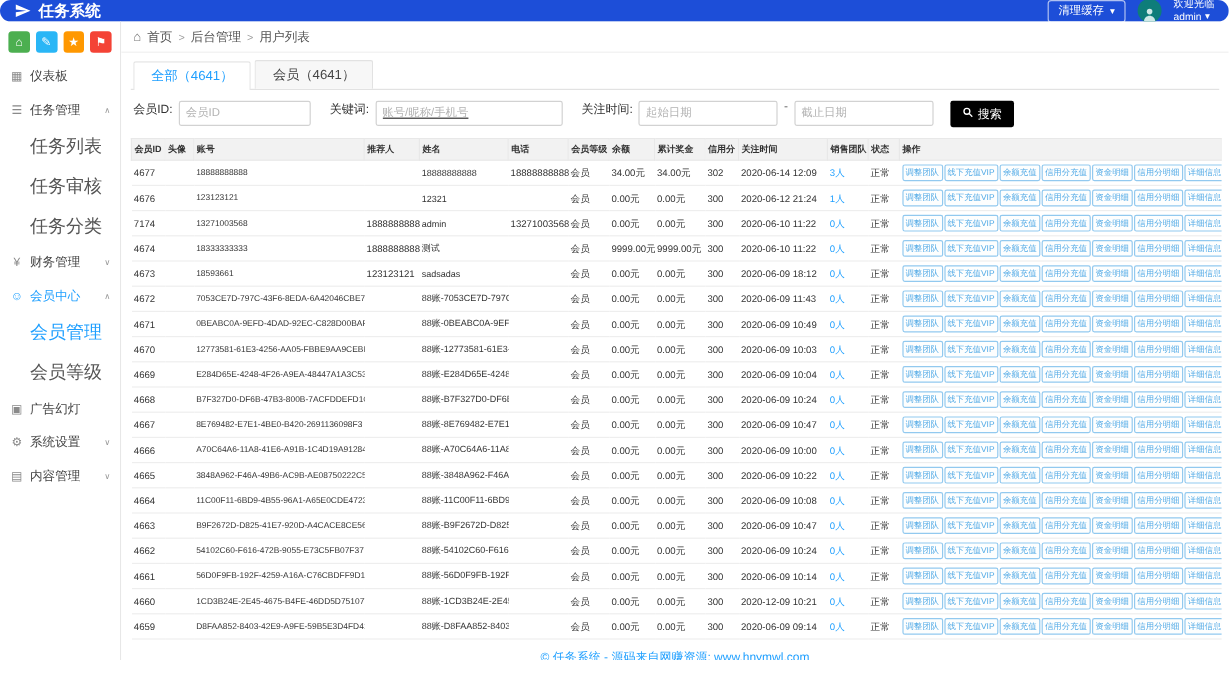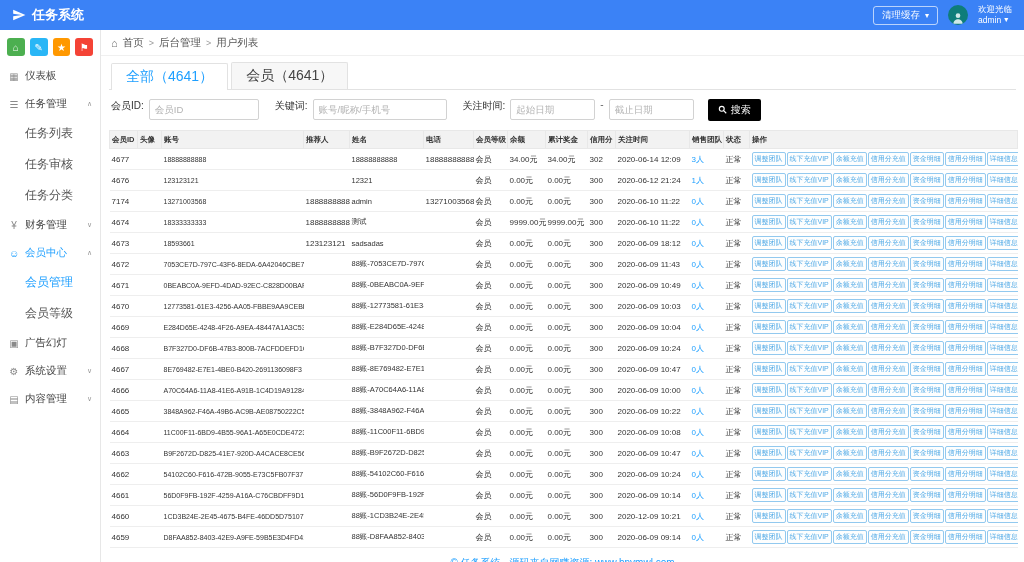--- a/index.html
+++ b/index.html
@@ -1,21 +1,21 @@
 <!DOCTYPE html>
 <html><head>
 <meta charset="utf-8">
 <style>
   * { margin:0; padding:0; box-sizing:border-box; }
   html,body { width:1024px; height:562px; overflow:hidden; background:#fff;
     font-family:"Liberation Sans","DejaVu Sans",sans-serif; }
 
   
-  .topbar { height:30px; background:#3b82f6; color:#fff; display:flex;
-    align-items:center; justify-content:space-between; padding:0 12px; }
+  .topbar { height:18px; background:#1d4ed8; color:#fff; display:flex;
+    align-items:center; justify-content:space-between; padding:0 12px;border-radius:11px; }
   .logo { display:flex; align-items:center; gap:6px; font-size:13px; font-weight:bold; }
   .logo-icon svg { display:block; }
   .topbar-right { display:flex; align-items:center; gap:10px; }
   .cache-btn { border:1px solid rgba(255,255,255,.65); border-radius:3px; font-size:9.5px;
     padding:2px 8px; display:flex; align-items:center; gap:5px; cursor:pointer; }
   .caret { font-size:8px; }
   .avatar { width:20px; height:20px; border-radius:50%; background:#0e7d7a; overflow:hidden;
     display:flex; align-items:flex-end; justify-content:center; cursor:pointer; }
   .welcome { font-size:8.5px; line-height:1.25; cursor:pointer; }
   .welcome .uname { display:flex; align-items:center; gap:3px; }
@@ -24,43 +24,43 @@
   .layout { display:flex; height:532px; }
   .sidebar { width:101px; background:#fff; border-right:1px solid #e7e7e7; flex:none; }
   .quick-icons { display:flex; gap:5px; padding:8px 7px 6px 7px; }
   .qicon { width:18px; height:18px; border-radius:3px; color:#fff; font-size:10px;
     display:flex; align-items:center; justify-content:center; cursor:pointer; }
   .menu-item { display:flex; align-items:center; gap:5px; padding:7px 8px; font-size:10.5px;
     color:#444; cursor:pointer; }
   .mi-icon { width:12px; font-size:10px; color:#8a8a8a; text-align:center; }
   .menu-item.active, .menu-item.active .mi-icon { color:#1e9fff; }
   .chev { margin-left:auto; font-size:7px; color:#999; }
-  .menu-sub { padding:7px 8px 7px 25px; font-size:12px; color:#555; cursor:pointer; }
+  .menu-sub { padding:7px 8px 7px 25px; font-size:15px; color:#555; cursor:pointer; }
   .menu-sub.active { color:#1e9fff; }
 
   .main { flex:1; display:flex; flex-direction:column; background:#fff; overflow:hidden; }
   .breadcrumb { padding:6px 10px 5px 10px; font-size:10.5px; color:#555; border-bottom:1px solid #f0f0f0;
     display:flex; align-items:center; gap:5px; }
   .bc-home { color:#777; font-size:11px; }
   .bc-sep { color:#999; font-size:9px; }
   .bc-item { cursor:pointer; }
 
   .card { padding:0 8px; }
   .tabs { display:flex; border-bottom:1px solid #e2e2e2; margin-top:6px; padding-left:2px; }
-  .tab { padding:4px 14px; font-size:14px; border:1px solid #e2e2e2; border-bottom:none;
+  .tab { padding:4px 14px; font-size:11px; border:1px solid #e2e2e2; border-bottom:none;
     margin-right:3px; background:#f7f7f7; color:#444; cursor:pointer; border-radius:2px 2px 0 0; }
   .tab.active { background:#fff; color:#1e9fff; position:relative; top:1px; }
 
   .filters { display:flex; align-items:flex-start; padding:9px 2px; font-size:10px; color:#333; }
   .flabel { margin-right:5px; }
   .fgap { margin-left:16px; }
   .filters input { height:21px; border:1px solid #d2d2d2; border-radius:2px; padding:0 5px;
     font-size:9.5px; color:#333; font-family:inherit; }
   .filters input::placeholder { color:#b3b3b3; }
-  .w110 { width:110px; } .w150 { width:134px; } .w95 { width:85px; }
+  .w110 { width:110px; } .w150 { width:156px;text-decoration:underline; } .w95 { width:116px; }
   .fsep { margin:0 5px; color:#666; }
   .search-btn { background:#000000; color:#fff; border:none; border-radius:2px; height:22px;
     padding:0 10px; font-size:10px; display:flex; align-items:center; gap:4px; cursor:pointer;
     margin-left:14px; font-family:inherit; }
 
   table { width:100%; border-collapse:collapse; table-layout:fixed; font-size:8px; color:#333; }
   th, td { padding:3px 2px; text-align:left; white-space:nowrap; overflow:hidden; height:18px; }
   th { background:#f2f2f2; font-weight:bold; font-size:7.5px; border:1px solid #e8e8e8; }
   td { border-bottom:1px solid #eeeeee; }
   td.cell-account { font-size:7px; }

